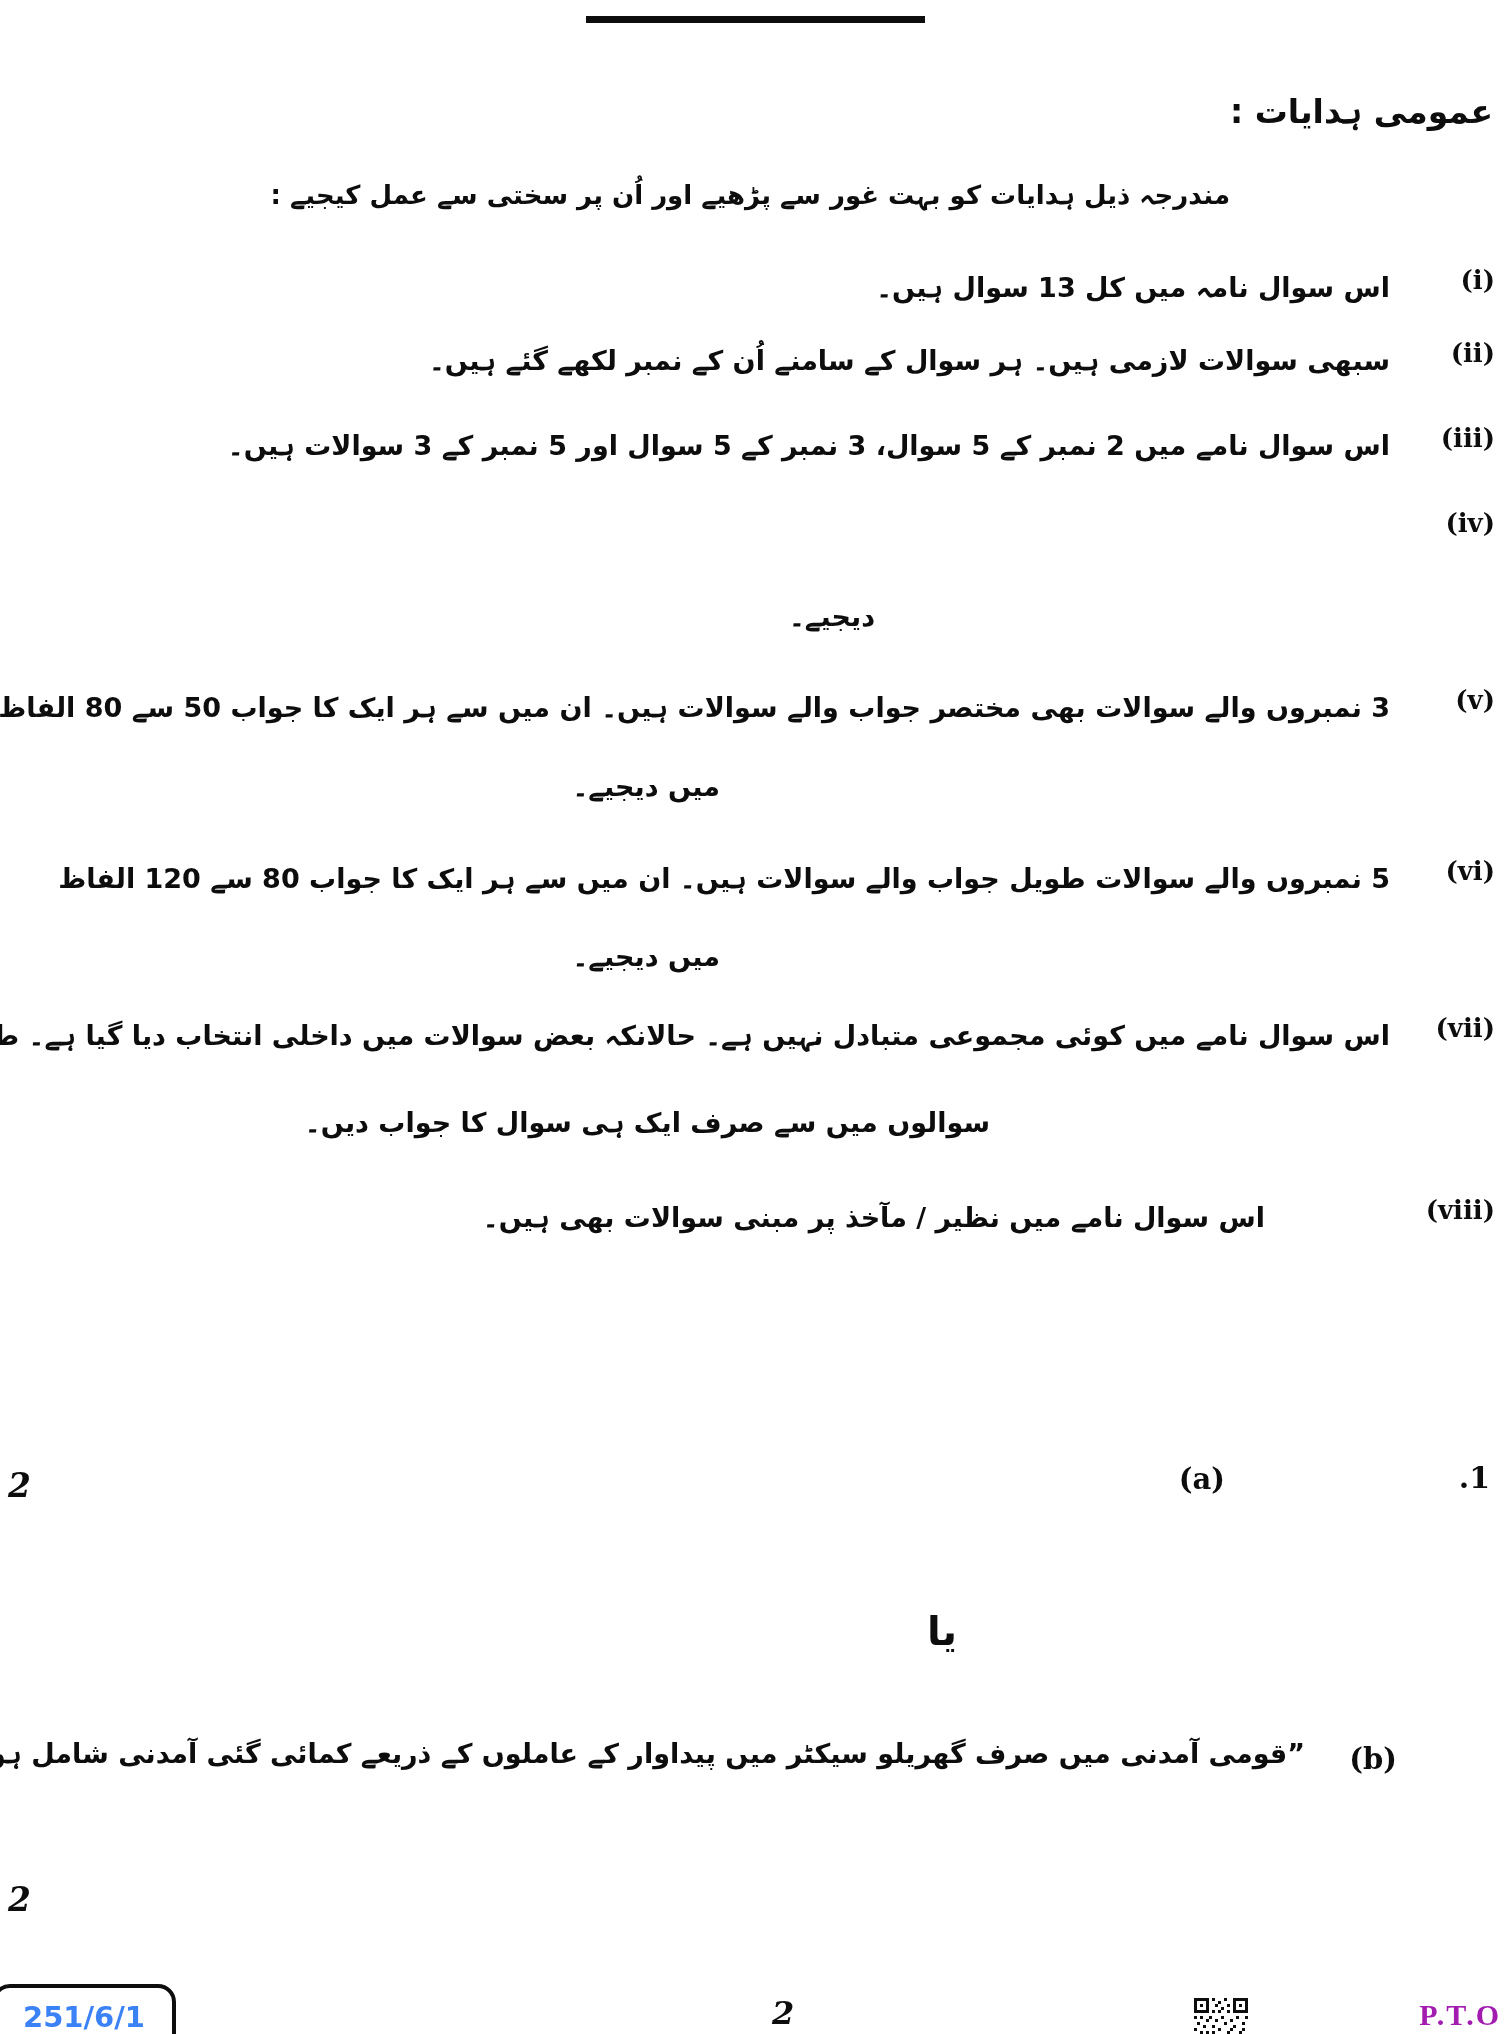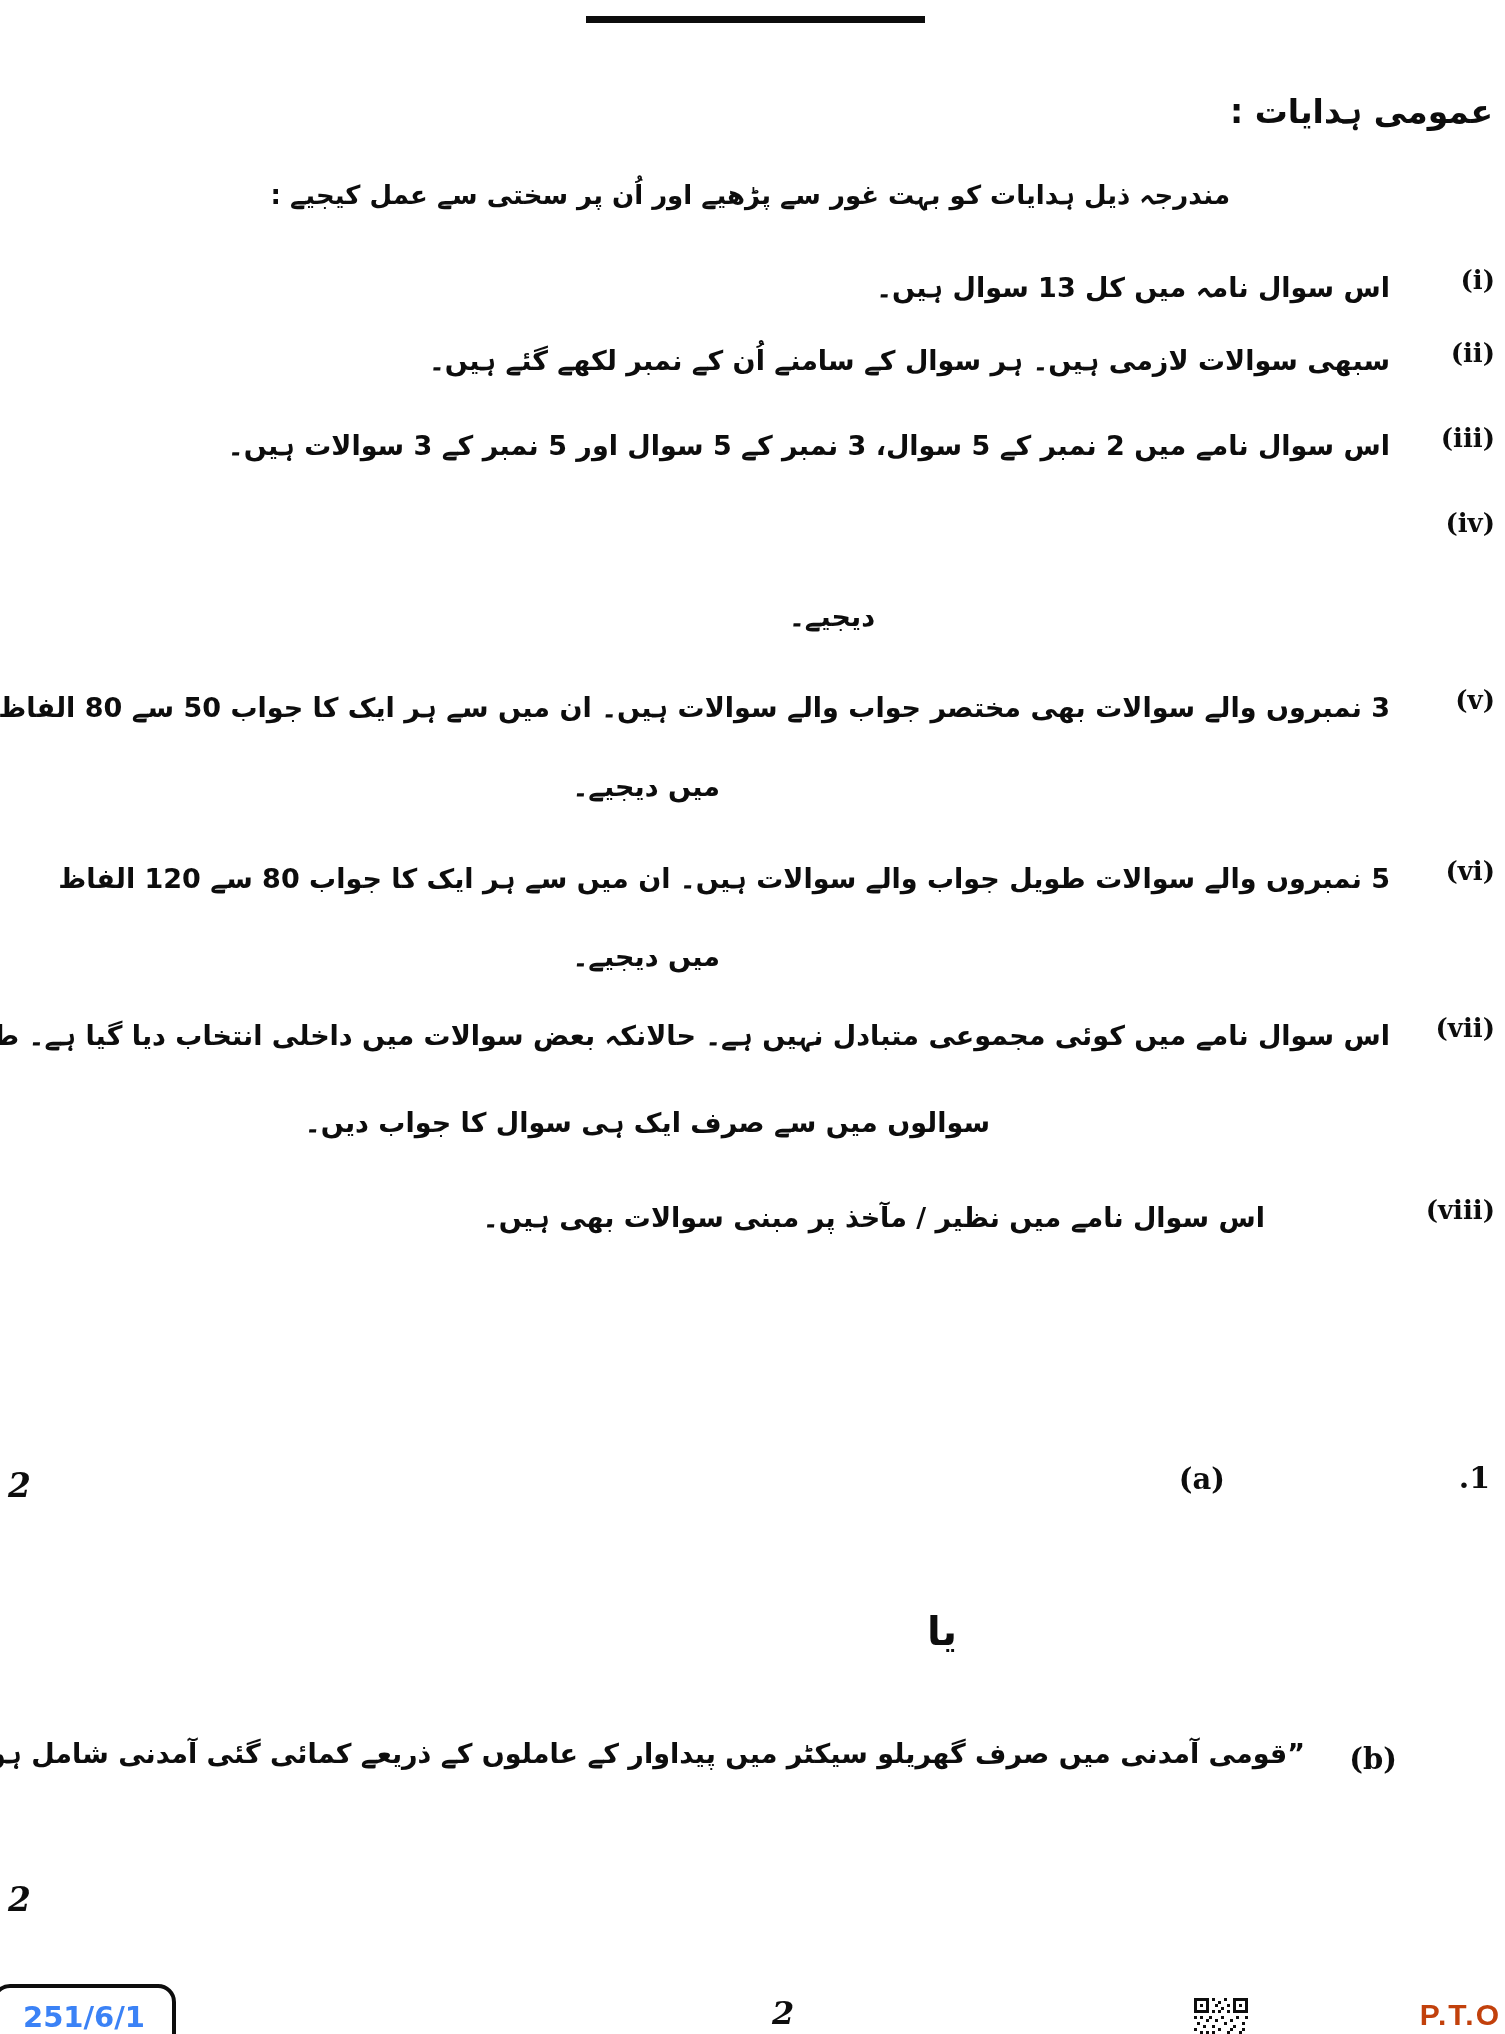--- a/index.html
+++ b/index.html
@@ -57,22 +57,22 @@
     font-size:29px;margin-top:12px;color:#3b82f6;white-space:nowrap;
   }
   .page-num{
     position:absolute;left:772px;top:1994px;
     font-family:"DejaVu Serif",serif;font-size:32px;font-style:italic;
     font-weight:700;color:#0d0d0d;
   }
   .qr{position:absolute;left:1194px;top:1998px;}
   .pto{
     position:absolute;right:4px;top:1998px;
-    font-family:Liberation Sans, sans-serif;
-    font-weight:700;font-size:30px;letter-spacing:2px;color:#c2410c;white-space:nowrap;
+    font-family:Liberation Serif, serif;
+    font-weight:700;font-size:30px;letter-spacing:2px;color:#a21caf;white-space:nowrap;
   }
 </style>
 </head>
 <body>
 
 <div class="page">
 
   <div class="topbar"></div>
 
   <div class="heading urdu">عمومی ہدایات :</div>

